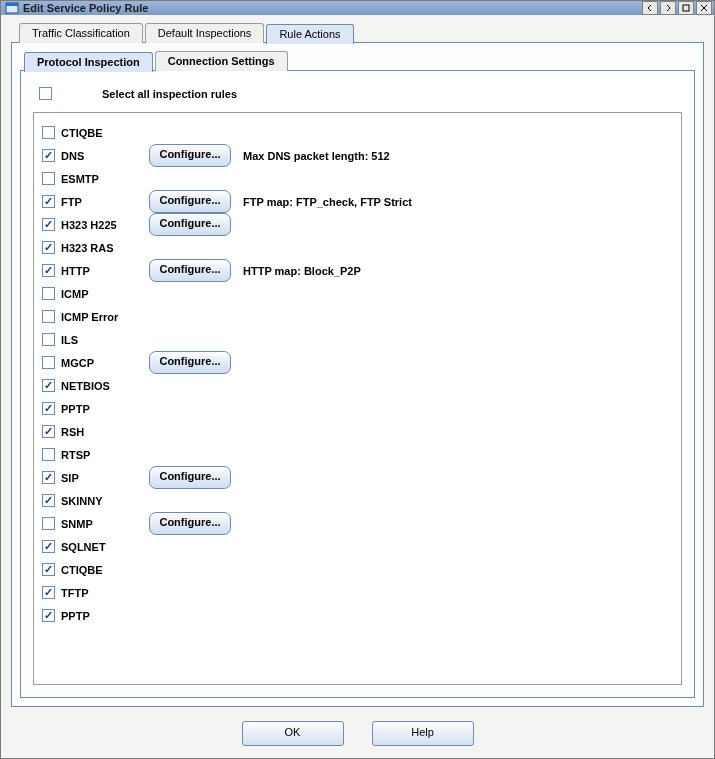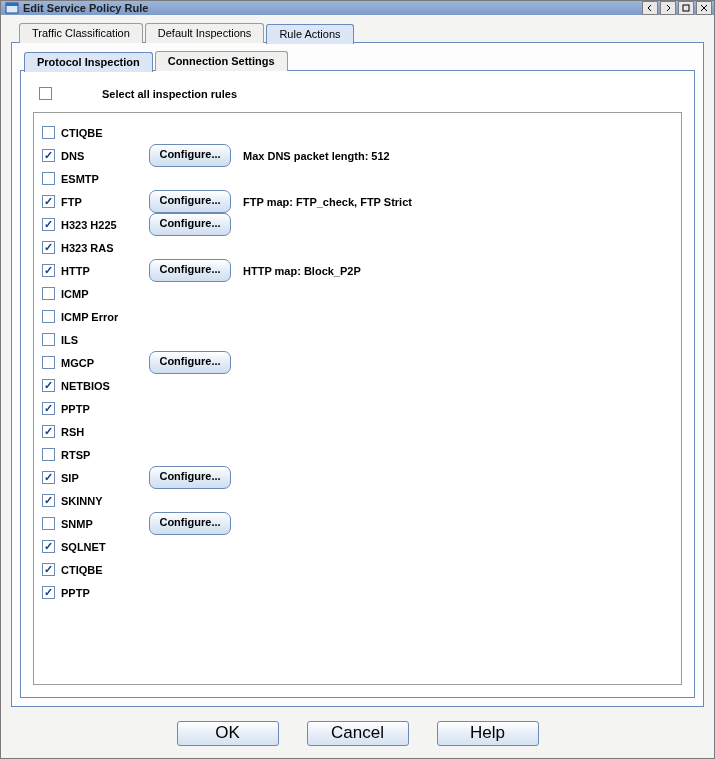--- a/index.html
+++ b/index.html
@@ -181,21 +181,21 @@
   }
   .btn {
     width: 100px;
     height: 23px;
     border: 1px solid #6b8ab8;
     background: linear-gradient(to bottom, #ffffff 0%, #e7eef8 50%, #d6e2f1 100%);
     border-radius: 3px;
     text-align: center;
     line-height: 21px;
     cursor: pointer;
-    font-size: 17px;
+    font-size: 11px;
   }
 </style>
 </head>
 <body>
 
 <div class="window">
 
   <div class="titlebar">
     <span class="icon">
       <svg width="14" height="14" viewBox="0 0 14 14">
@@ -349,29 +349,33 @@
               <span class="label">SQLNET</span>
               <div class="cfg-ghost"></div>
             </div>
             <div class="rule-row">
               <span class="checkbox checked"></span>
               <span class="label">CTIQBE</span>
               <div class="cfg-ghost"></div>
             </div>
             <div class="rule-row">
               <span class="checkbox checked"></span>
+              <span class="label">TFTP</span>
+              <div class="cfg-ghost"></div>
+            </div>
+            <div class="rule-row">
+              <span class="checkbox checked"></span>
               <span class="label">PPTP</span>
               <div class="cfg-ghost"></div>
             </div>
           </div>
 
       </div>
 
     </div>
 
     <div class="bottom-buttons">
       <div class="btn">OK</div>
-      <div class="btn">Cancel</div>
       <div class="btn">Help</div>
     </div>
 
   </div>
 </div>
 
 </body></html>

